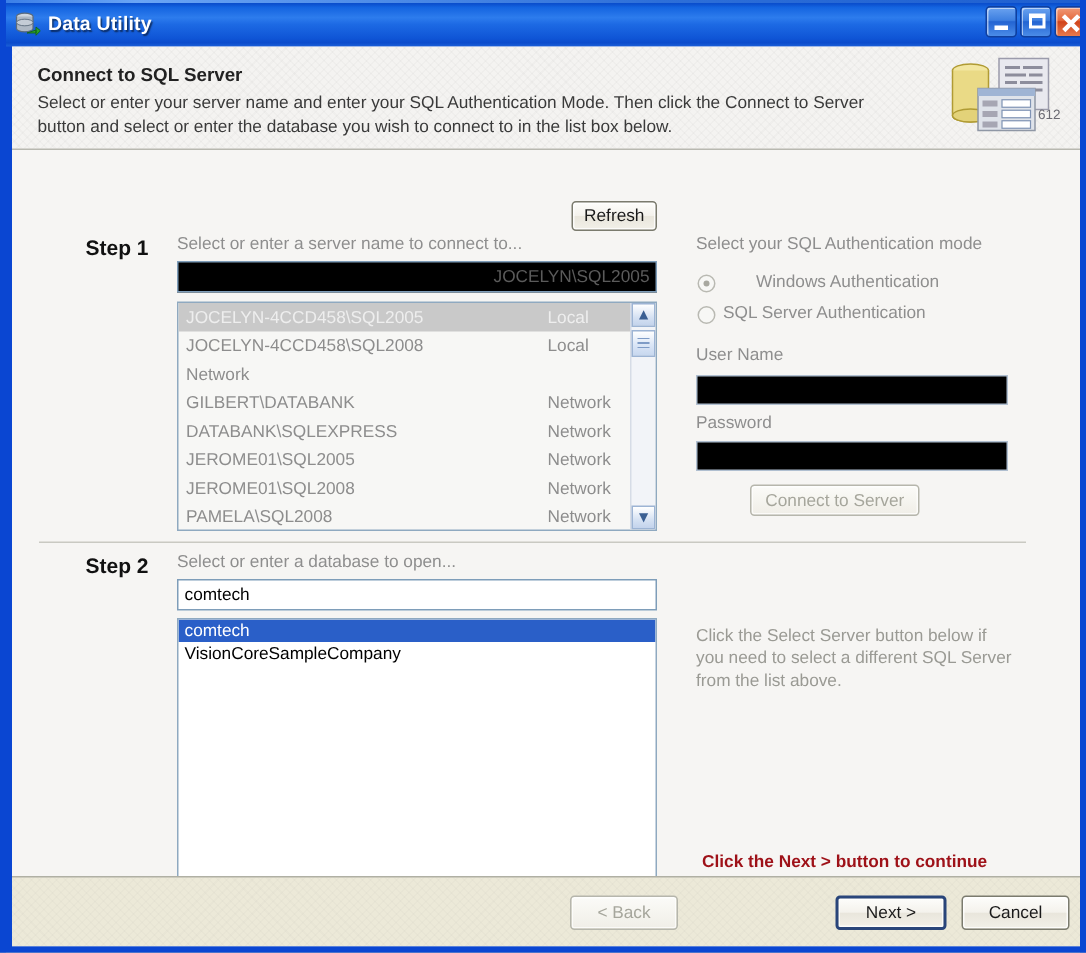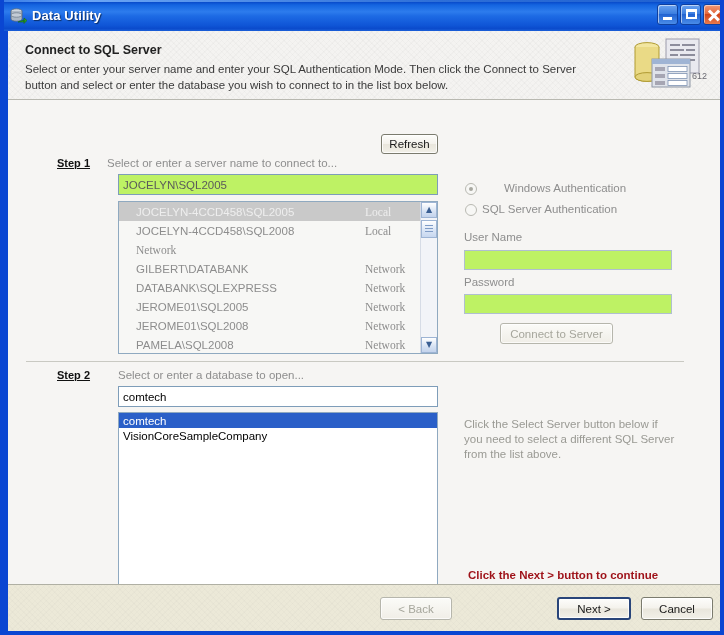--- a/index.html
+++ b/index.html
@@ -139,67 +139,66 @@
   }
   #header-art {
     position: absolute;
     right: 14px; top: 6px;
     width: 80px; height: 58px;
   }
 
   
   .step-label {
     position: absolute;
-    font-size: 11px;
+    font-size: 14px;
     font-weight: bold;
     color: #111;
-    text-decoration: underline;
   }
   .dim-label {
     position: absolute;
     font-size: 11.5px;
     color: #8e8e8e;
   }
   .field {
     position: absolute;
     box-sizing: border-box;
     border: 1px solid #7e9db9;
     background: #ffffff;
     font-size: 11.5px;
     color: #000;
     padding: 2px 4px;
     line-height: 16px;
   }
-  .field.dim-bg { background:#bef264; color:#5b5b5b; }
+  .field.dim-bg { background:#000000; color:#5b5b5b;text-align:right; }
 
   
   #server-list {
     position: absolute;
     left: 110px; top: 170px;
     width: 320px; height: 153px;
     box-sizing: border-box;
     border: 1px solid #8fa9c0;
     background: #f7f7f5;
     overflow: hidden;
   }
   .srv-row {
     height: 19px;
     display: flex;
     align-items: center;
-    padding-left: 17px;
+    padding-left: 5px;
     font-size: 11.5px;
     color: #8d8d8d;
     box-sizing: border-box;
   }
   .srv-row.sel {
     background: #c9c9c9;
     color: #eeeeee;
   }
   .srv-name { flex: 1 1 auto; white-space: nowrap; overflow: hidden; }
-  .srv-type { width: 72px; flex: 0 0 auto; font-family: Liberation Serif, serif; }
+  .srv-type { width: 72px; flex: 0 0 auto; }
   
   #srv-scroll {
     position: absolute;
     right: 0; top: 0;
     width: 17px; height: 151px;
     background: #f2f4f8;
     border-left: 1px solid #d6dce6;
     box-sizing: border-box;
   }
   .sb-btn {
@@ -396,21 +395,21 @@
             <rect x="38" y="36.5" width="19" height="5" fill="#fff" stroke="#7f93b4" stroke-width="0.8"></rect>
             <rect x="25" y="44" width="10" height="4" fill="#a6a6b3"></rect>
             <rect x="38" y="43.5" width="19" height="5" fill="#fff" stroke="#7f93b4" stroke-width="0.8"></rect>
           </g>
           <text x="62" y="42" font-family="Liberation Sans, sans-serif" font-size="9" fill="#6a6a72">612</text>
         </svg>
       </div>
     </div>
 
     <div class="step-label" style="left:49px; top:126px;">Step 1</div>
-    <div class="dim-label" style="left:99px; top:126px;text-align:center;">Select or enter a server name to connect to...</div>
+    <div class="dim-label" style="left:110px; top:126px;text-align:center;">Select or enter a server name to connect to...</div>
 
     <div class="btn" style="left:373px; top:103px; width:57px; height:20px;">
       <span>Refresh</span>
     </div>
 
     <div class="field dim-bg" style="left:110px; top:143px; width:320px; height:21px;">
       <span>JOCELYN\SQL2005</span>
     </div>
 
     <div id="server-list">
@@ -446,20 +445,21 @@
         <span class="srv-type">Network</span>
       </div>
 
       <div id="srv-scroll">
         <div class="sb-btn up">▲</div>
         <div class="sb-thumb"></div>
         <div class="sb-btn down">▼</div>
       </div>
     </div>
 
+    <div class="dim-label" style="left:456px; top:126px;">Select your SQL Authentication mode</div>
 
     <div class="radio checked" style="left:457px; top:152px;"></div>
     <div class="dim-label" style="left:496px; top:151px;">Windows Authentication</div>
 
     <div class="radio" style="left:457px; top:173px;"></div>
     <div class="dim-label" style="left:474px; top:172px;">SQL Server Authentication</div>
 
     <div class="dim-label" style="left:456px; top:200px;">User Name</div>
     <div class="field dim-bg" style="left:456px; top:219px; width:208px; height:20px; border-color:#b0bfd0;">
       <span></span>

